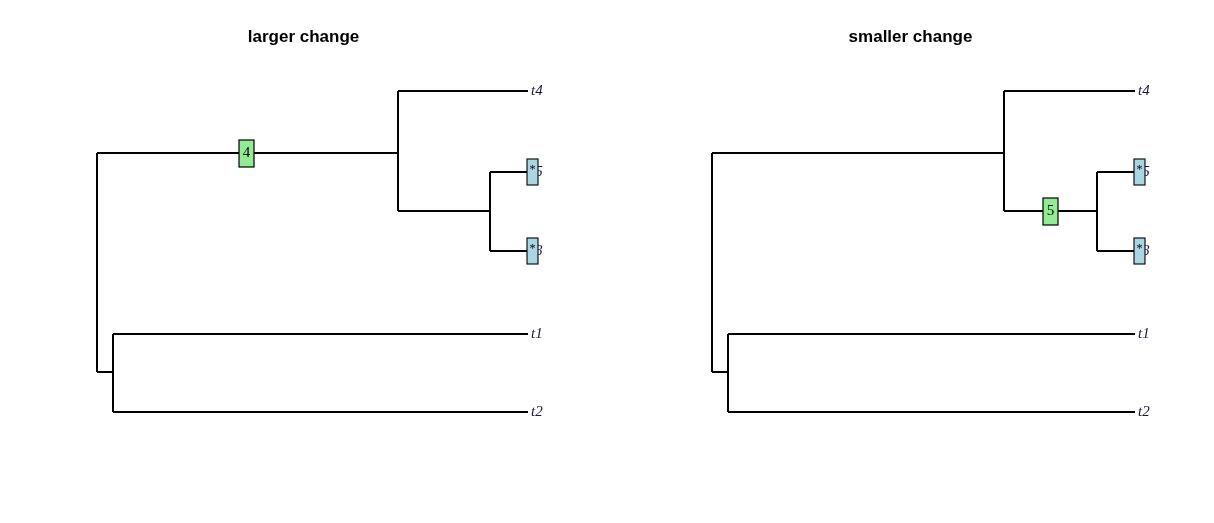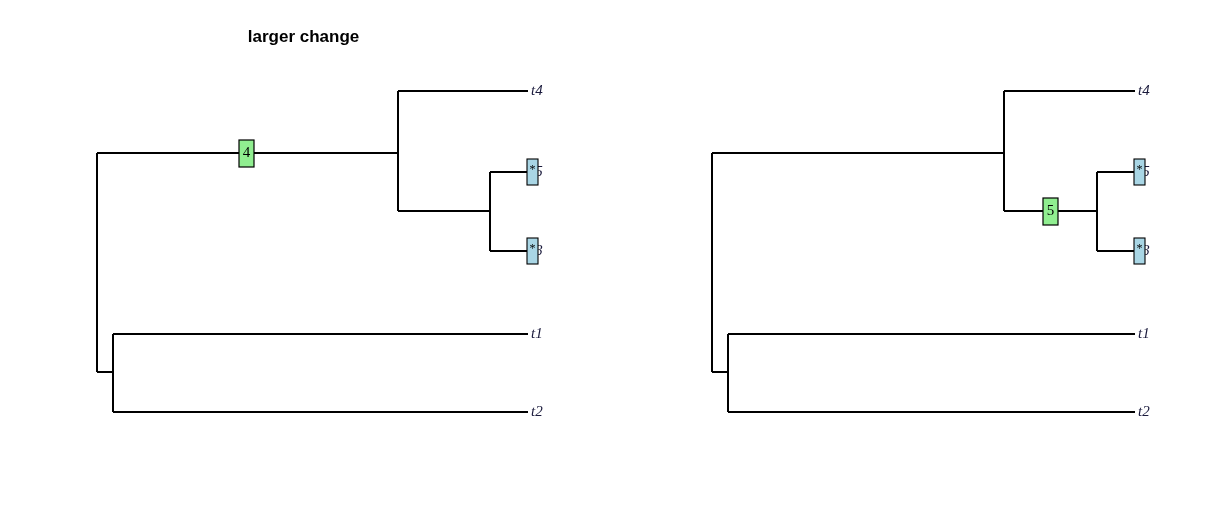--- a/index.html
+++ b/index.html
@@ -150,20 +150,21 @@
       <g>
         <rect class="node-box-rect" x="239" y="140" width="15" height="27"></rect>
         <text class="node-box-text" x="246.5" y="154">4</text>
       </g>
 
     </svg>
   </div>
 
   <div class="panel" id="panel-right">
 
+    <div class="panel-title">smaller change</div>
 
     <svg class="tree-svg" viewBox="0 0 607 523">
 
       <path class="branch" d="M 105,153 L 105,372"></path>
 
       <path class="branch" d="M 105,372 L 121,372"></path>
 
       <path class="branch" d="M 105,153 L 397,153"></path>
 
       <path class="branch" d="M 397,91 L 397,211"></path>

